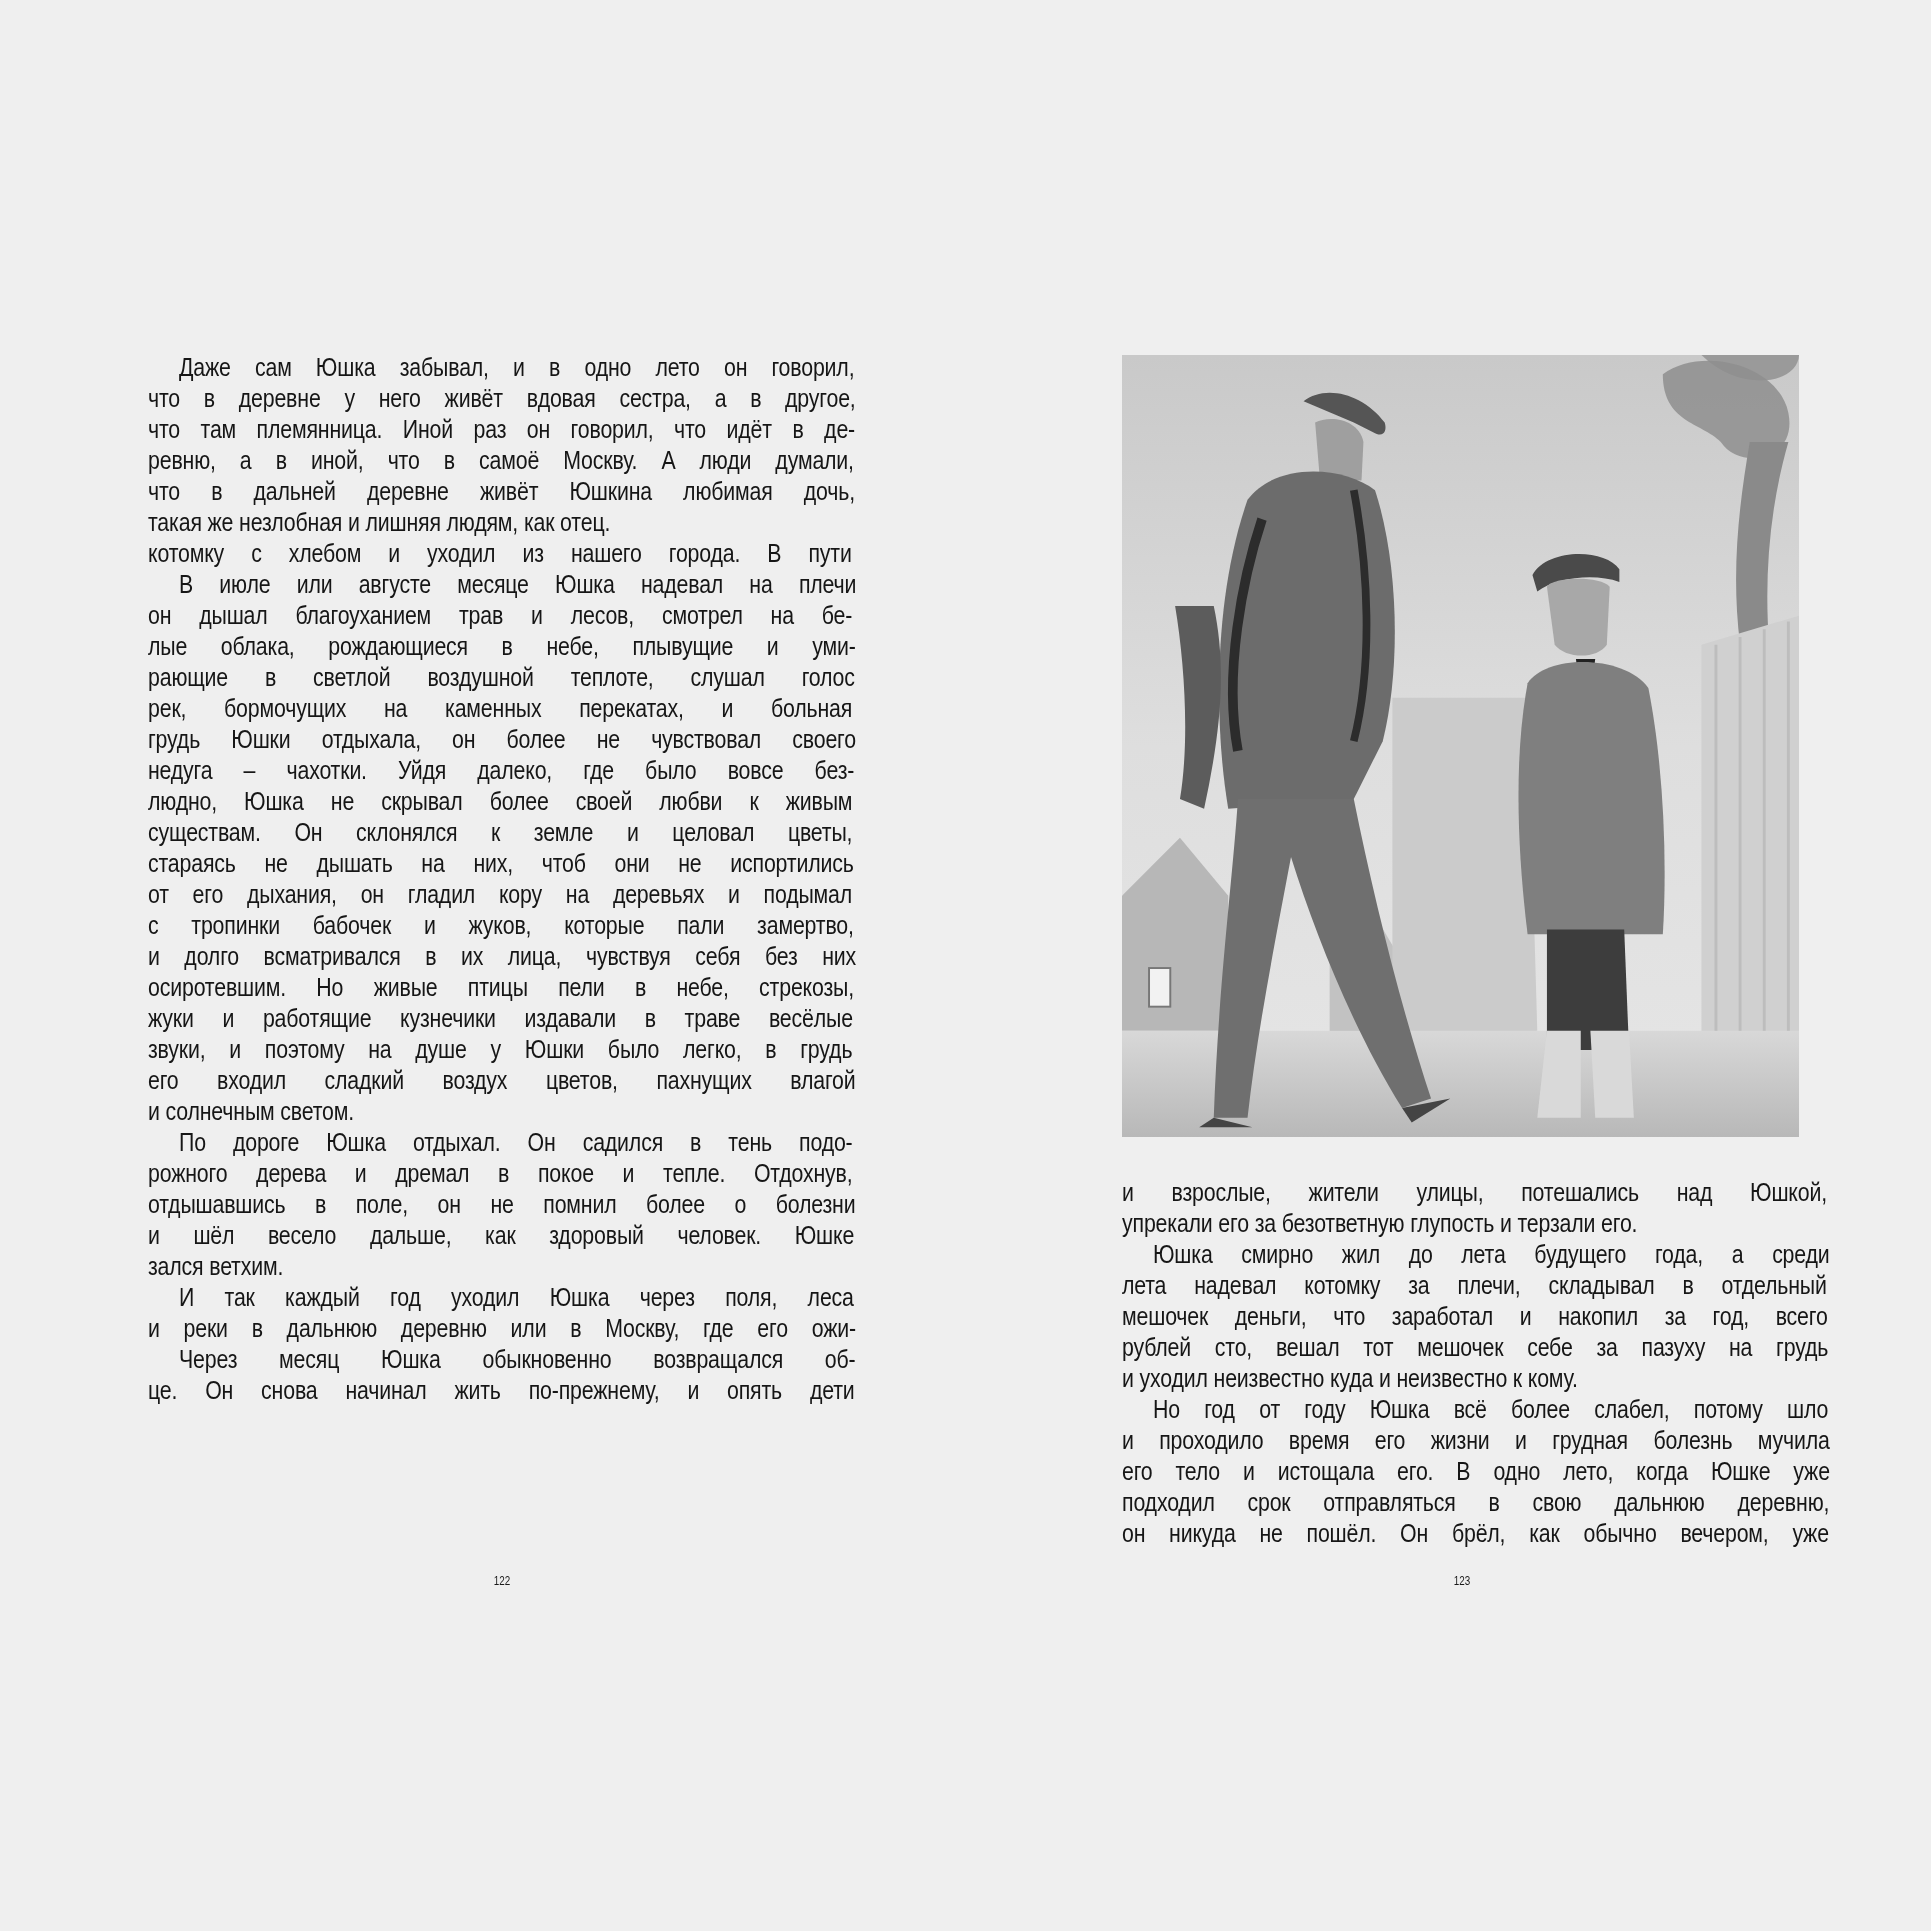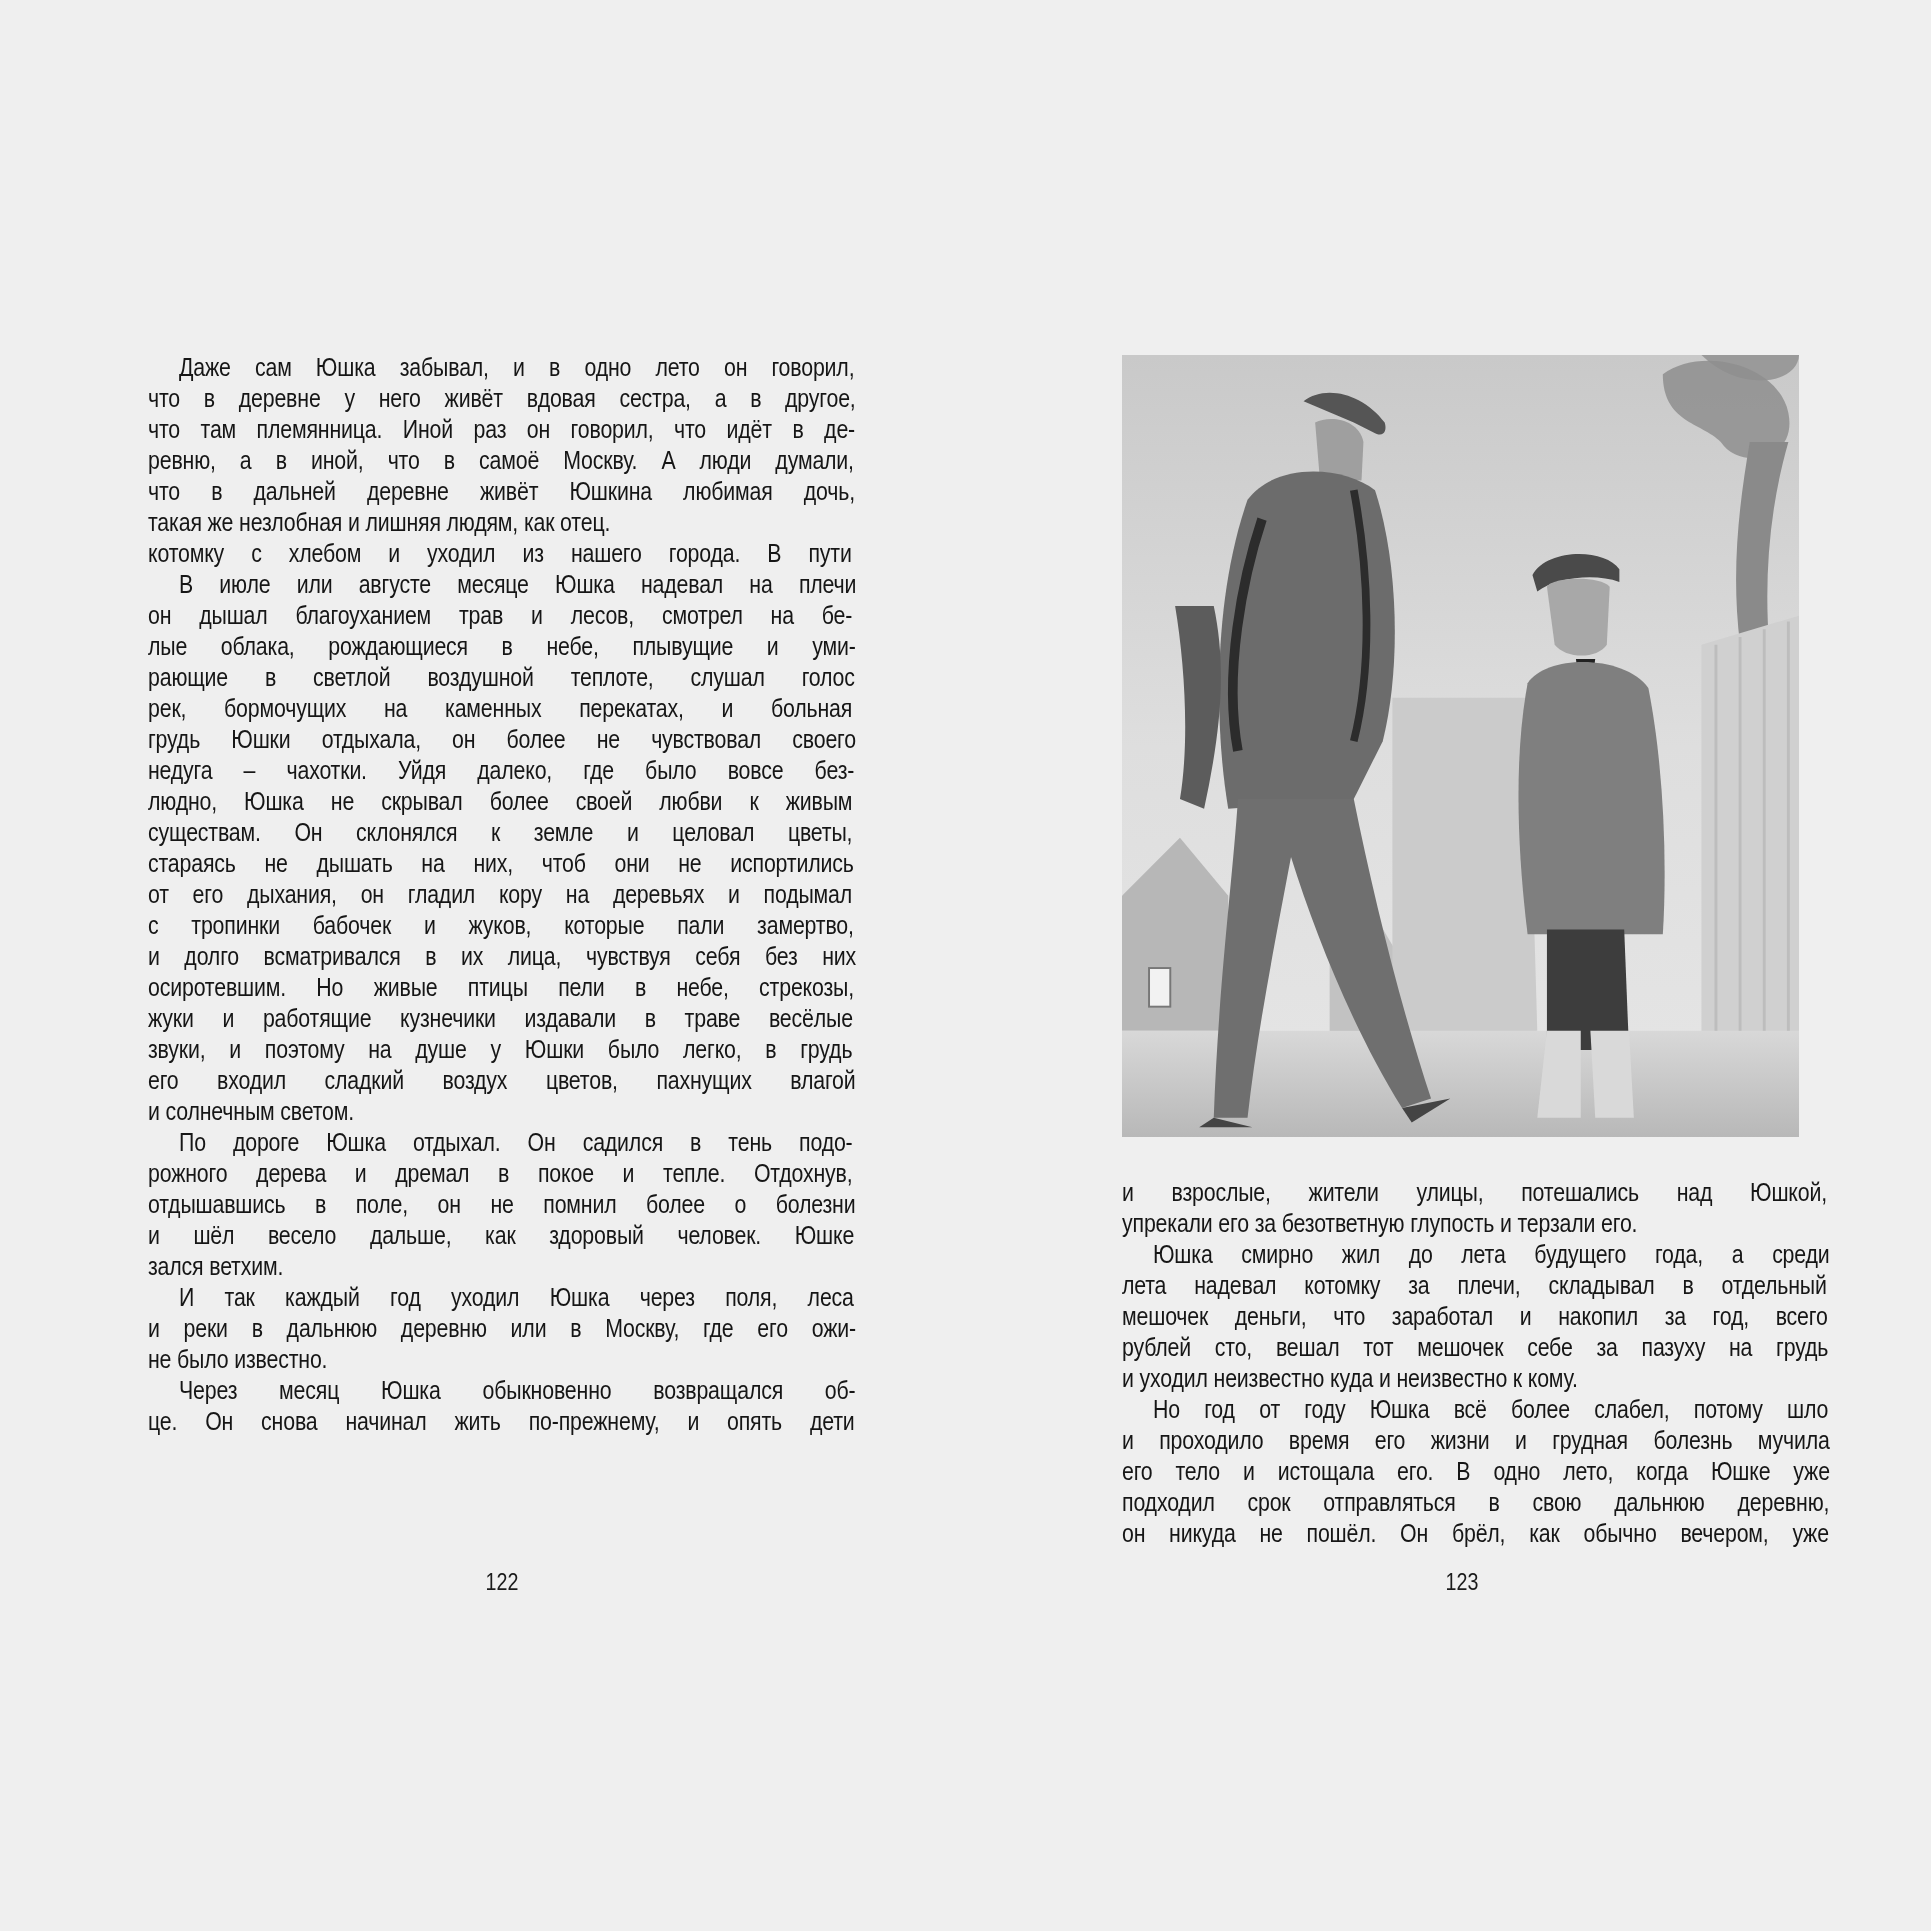--- a/index.html
+++ b/index.html
@@ -59,21 +59,21 @@
       width: 677px;
       height: 782px;
       background: linear-gradient(180deg, #cfcfcf 0%, #dcdcdc 35%, #e4e4e4 60%, #d2d2d2 100%);
       overflow: hidden;
     }
     .illustration svg { display: block; width: 100%; height: 100%; }
 
     .page-number {
       position: absolute;
       top: 1567px;
-      font-size: 24px;
+      font-size: 12px;
       line-height: 29px;
       width: 97px;
       text-align: center;
       color: #1a1a1a;
     }
     .page-number .txt {
       display: inline-block;
       transform: scaleX(0.82);
     }
     .page-left .page-number { left: 454px; }
@@ -111,21 +111,20 @@
         <div class="line"><span class="txt" style="word-spacing: 22px;">звуки, и поэтому на душе у Юшки было легко, в грудь</span></div>
         <div class="line"><span class="txt" style="word-spacing: 40px;">его входил сладкий воздух цветов, пахнущих влагой</span></div>
         <div class="line"><span class="txt">и солнечным светом.</span></div>
         <div class="line indent"><span class="txt" style="word-spacing: 26px;">По дороге Юшка отдыхал. Он садился в тень подо-</span></div>
         <div class="line"><span class="txt" style="word-spacing: 28px;">рожного дерева и дремал в покое и тепле. Отдохнув,</span></div>
         <div class="line"><span class="txt" style="word-spacing: 29px;">отдышавшись в поле, он не помнил более о болезни</span></div>
         <div class="line"><span class="txt" style="word-spacing: 34px;">и шёл весело дальше, как здоровый человек. Юшке</span></div>
         <div class="line"><span class="txt">зался ветхим.</span></div>
         <div class="line indent"><span class="txt" style="word-spacing: 30px;">И так каждый год уходил Юшка через поля, леса</span></div>
         <div class="line"><span class="txt" style="word-spacing: 22px;">и реки в дальнюю деревню или в Москву, где его ожи-</span></div>
-        <div class="line"><span class="txt">не было известно.</span></div>
         <div class="line indent"><span class="txt" style="word-spacing: 44px;">Через месяц Юшка обыкновенно возвращался об-</span></div>
         <div class="line"><span class="txt" style="word-spacing: 27px;">це. Он снова начинал жить по-прежнему, и опять дети</span></div>
       </div>
     <div class="page-number">
       <span class="txt">122</span>
     </div>
   </div>
 
   <div class="page page-right">
     <div class="illustration">

